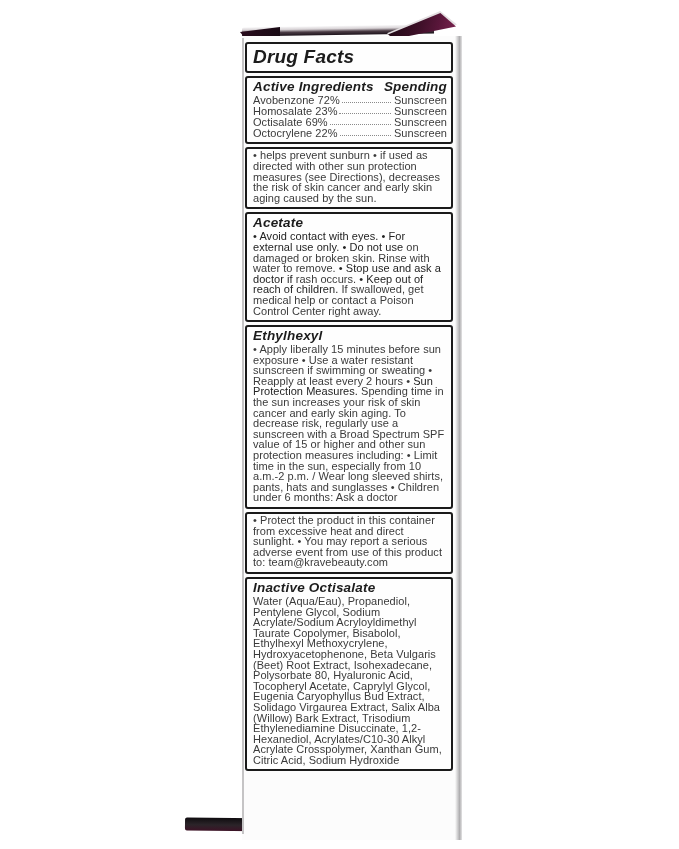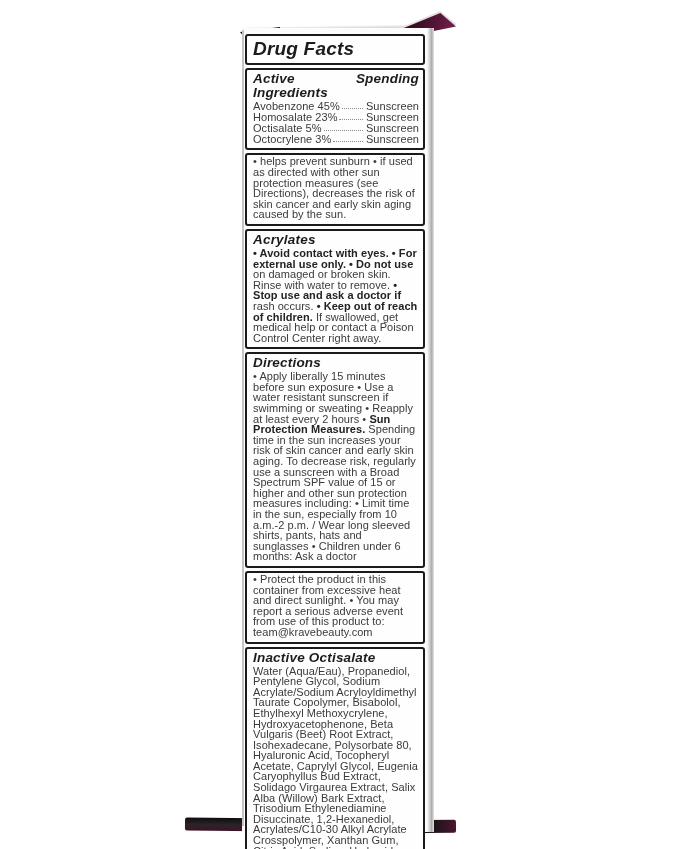--- a/index.html
+++ b/index.html
@@ -41,21 +41,21 @@
     transform: rotate(0.7deg); border-radius: 2px;
   }
   .bottom-right-tab {
     position: absolute; left: 392px; top: 820px; width: 64px; height: 13px;
     background: linear-gradient(90deg, #141114 0%, #1b1419 65%, #4d1530 100%);
     transform: rotate(-0.6deg); border-radius: 2px;
   }
 
   
   .panel {
-    position: absolute; left: 242px; top: 28px; width: 192px; height: 804px;
+    position: absolute; left: 242px; top: 36px; width: 220px; height: 804px;
     background: #fcfcfc;
   }
   .panel-shade-l {
     position: absolute; left: 0; top: 2px; width: 2px; height: 99%;
     background: rgba(70,65,70,0.30);
   }
   .panel-shade-r {
     position: absolute; right: 0; top: 0; width: 7px; height: 100%;
     background: linear-gradient(to right, rgba(90,88,90,0) 0%, rgba(80,78,82,0.45) 65%, rgba(140,138,142,0.22) 100%);
   }
@@ -73,21 +73,21 @@
   .sec p { margin: 0; }
   .sec h2 {
     margin: 1px 0 1px 0; font-size: 13.5px; line-height: 14px;
     font-style: italic; font-weight: bold; color: #1c1c1c; letter-spacing: 0.2px;
   }
   .title-sec { padding: 2px 6px 4px 6px; }
   .title-sec h1 {
     margin: 0; font-size: 19px; line-height: 21px;
     font-style: italic; font-weight: bold; color: #1c1c1c; letter-spacing: 0.2px;
   }
-  .b { font-weight: bold; color: #232323; }
+  .b { font-weight: normal; color: #232323; }
 
   .ai-head { display: flex; justify-content: space-between; align-items: baseline; }
   .ai-head h2 { margin-bottom: 0; }
   .ai-row { display: flex; align-items: baseline; margin-top: 0.5px; }
   .ai-name { white-space: nowrap; }
   .ai-leader {
     flex: 1; border-bottom: 1px dotted #8a8a8a;
     margin: 0 3px 2px 2px; min-width: 8px; align-self: flex-end; height: 1px;
   }
   .ai-purpose { white-space: nowrap; }
@@ -113,52 +113,52 @@
       <section class="sec title-sec">
         <h1>Drug Facts</h1>
       </section>
 
       <section class="sec">
         <div class="ai-head">
           <h2>Active Ingredients</h2>
           <h2>Spending</h2>
         </div>
         <div class="ai-row">
-          <span class="ai-name">Avobenzone 45%</span>
+          <span class="ai-name">Avobenzone 72%</span>
           <span class="ai-leader"></span>
           <span class="ai-purpose">Sunscreen</span>
         </div>
         <div class="ai-row">
           <span class="ai-name">Homosalate 23%</span>
           <span class="ai-leader"></span>
           <span class="ai-purpose">Sunscreen</span>
         </div>
         <div class="ai-row">
-          <span class="ai-name">Octisalate 5%</span>
+          <span class="ai-name">Octisalate 69%</span>
           <span class="ai-leader"></span>
           <span class="ai-purpose">Sunscreen</span>
         </div>
         <div class="ai-row">
-          <span class="ai-name">Octocrylene 3%</span>
+          <span class="ai-name">Octocrylene 22%</span>
           <span class="ai-leader"></span>
           <span class="ai-purpose">Sunscreen</span>
         </div>
       </section>
 
       <section class="sec">
         <p><span>• helps prevent sunburn  • if used as directed with other sun protection measures (see Directions), decreases the risk of skin cancer and early skin aging caused by the sun.</span></p>
       </section>
 
       <section class="sec">
-        <h2>Acrylates</h2>
+        <h2>Acetate</h2>
         <p><span class="b">• Avoid contact with eyes.  • For external use only.  • Do not use</span><span> on damaged or broken skin. Rinse with water to remove.  </span><span class="b">• Stop use and ask a doctor if</span><span> rash occurs.  </span><span class="b">• Keep out of reach of children.</span><span> If swallowed, get medical help or contact a Poison Control Center right away.</span></p>
       </section>
 
       <section class="sec">
-        <h2>Directions</h2>
+        <h2>Ethylhexyl</h2>
         <p><span>• Apply liberally 15 minutes before sun exposure  • Use a water resistant sunscreen if swimming or sweating  • Reapply at least every 2 hours  • </span><span class="b">Sun Protection Measures.</span><span> Spending time in the sun increases your risk of skin cancer and early skin aging. To decrease risk, regularly use a sunscreen with a Broad Spectrum SPF value of 15 or higher and other sun protection measures including:  • Limit time in the sun, especially from 10 a.m.-2 p.m. / Wear long sleeved shirts, pants, hats and sunglasses • Children under 6 months: Ask a doctor</span></p>
       </section>
 
       <section class="sec">
         <p><span>• Protect the product in this container from excessive heat and direct sunlight.  • You may report a serious adverse event from use of this product to: team@kravebeauty.com</span></p>
       </section>
 
       <section class="sec">
         <h2>Inactive Octisalate</h2>
         <p>Water (Aqua/Eau), Propanediol, Pentylene Glycol, Sodium Acrylate/Sodium Acryloyldimethyl Taurate Copolymer, Bisabolol, Ethylhexyl Methoxycrylene, Hydroxyacetophenone, Beta Vulgaris (Beet) Root Extract, Isohexadecane, Polysorbate 80, Hyaluronic Acid, Tocopheryl Acetate, Caprylyl Glycol, Eugenia Caryophyllus Bud Extract, Solidago Virgaurea Extract, Salix Alba (Willow) Bark Extract, Trisodium Ethylenediamine Disuccinate, 1,2-Hexanediol, Acrylates/C10-30 Alkyl Acrylate Crosspolymer, Xanthan Gum, Citric Acid, Sodium Hydroxide</p>

